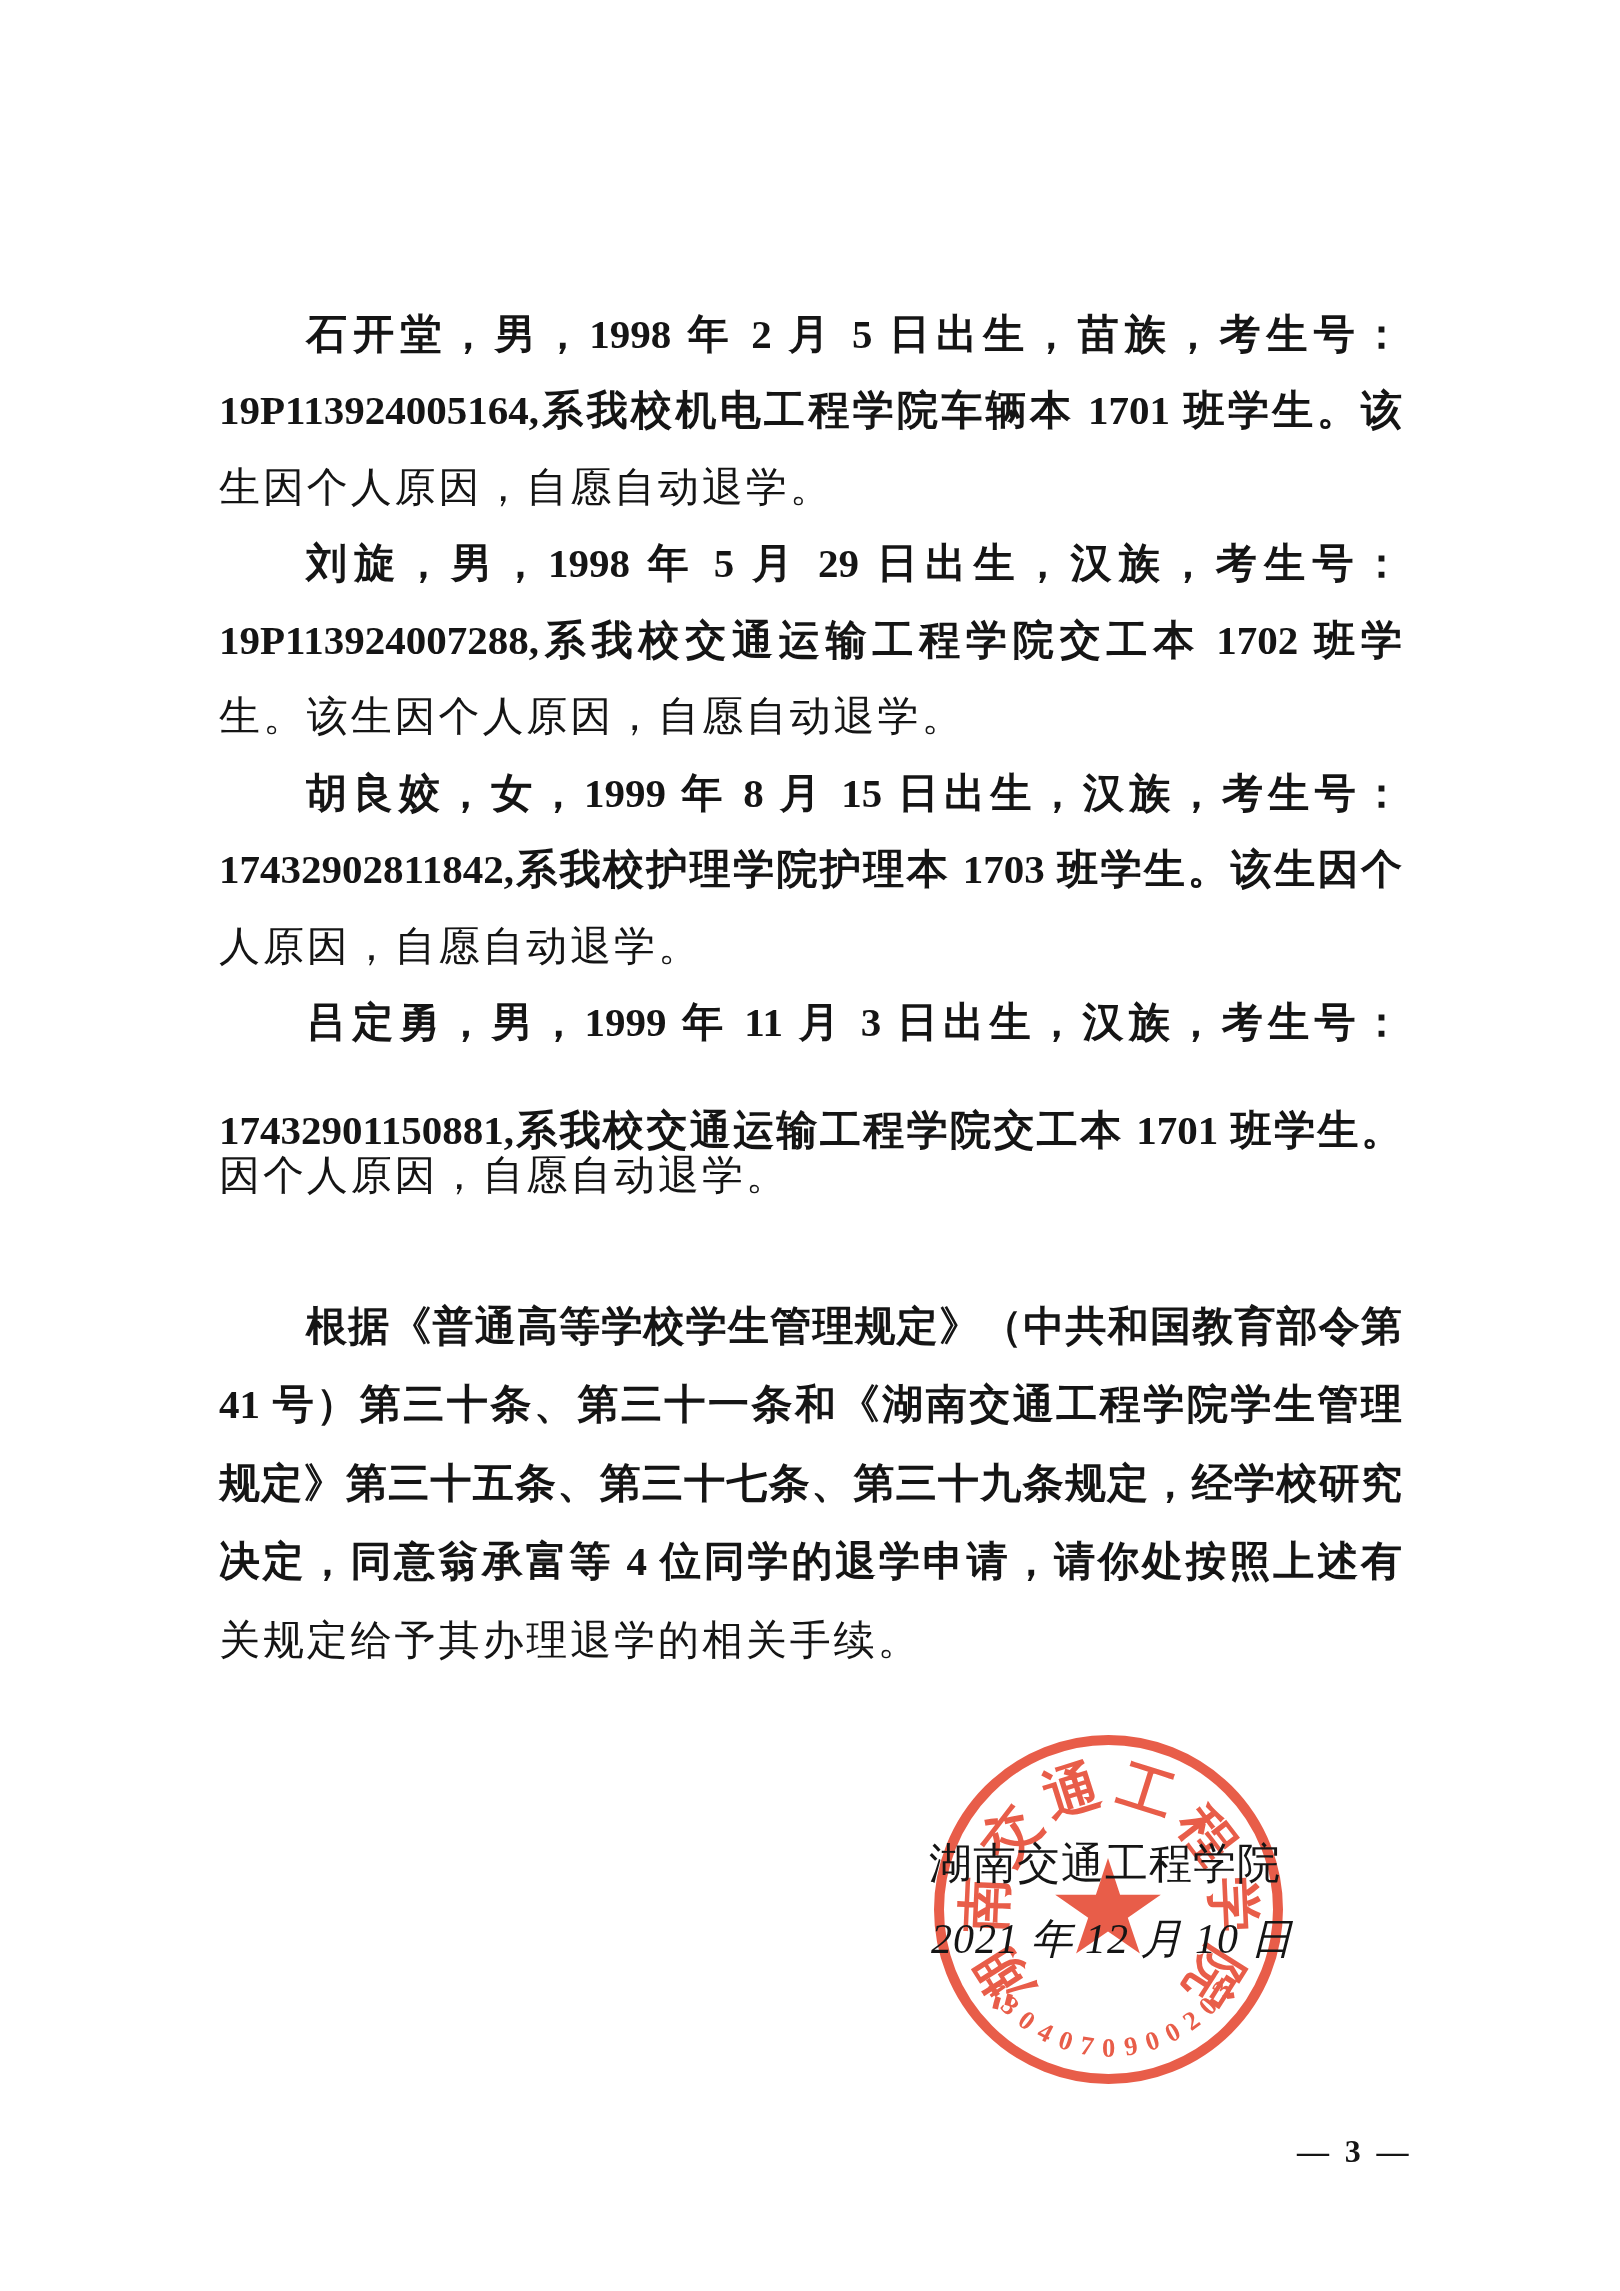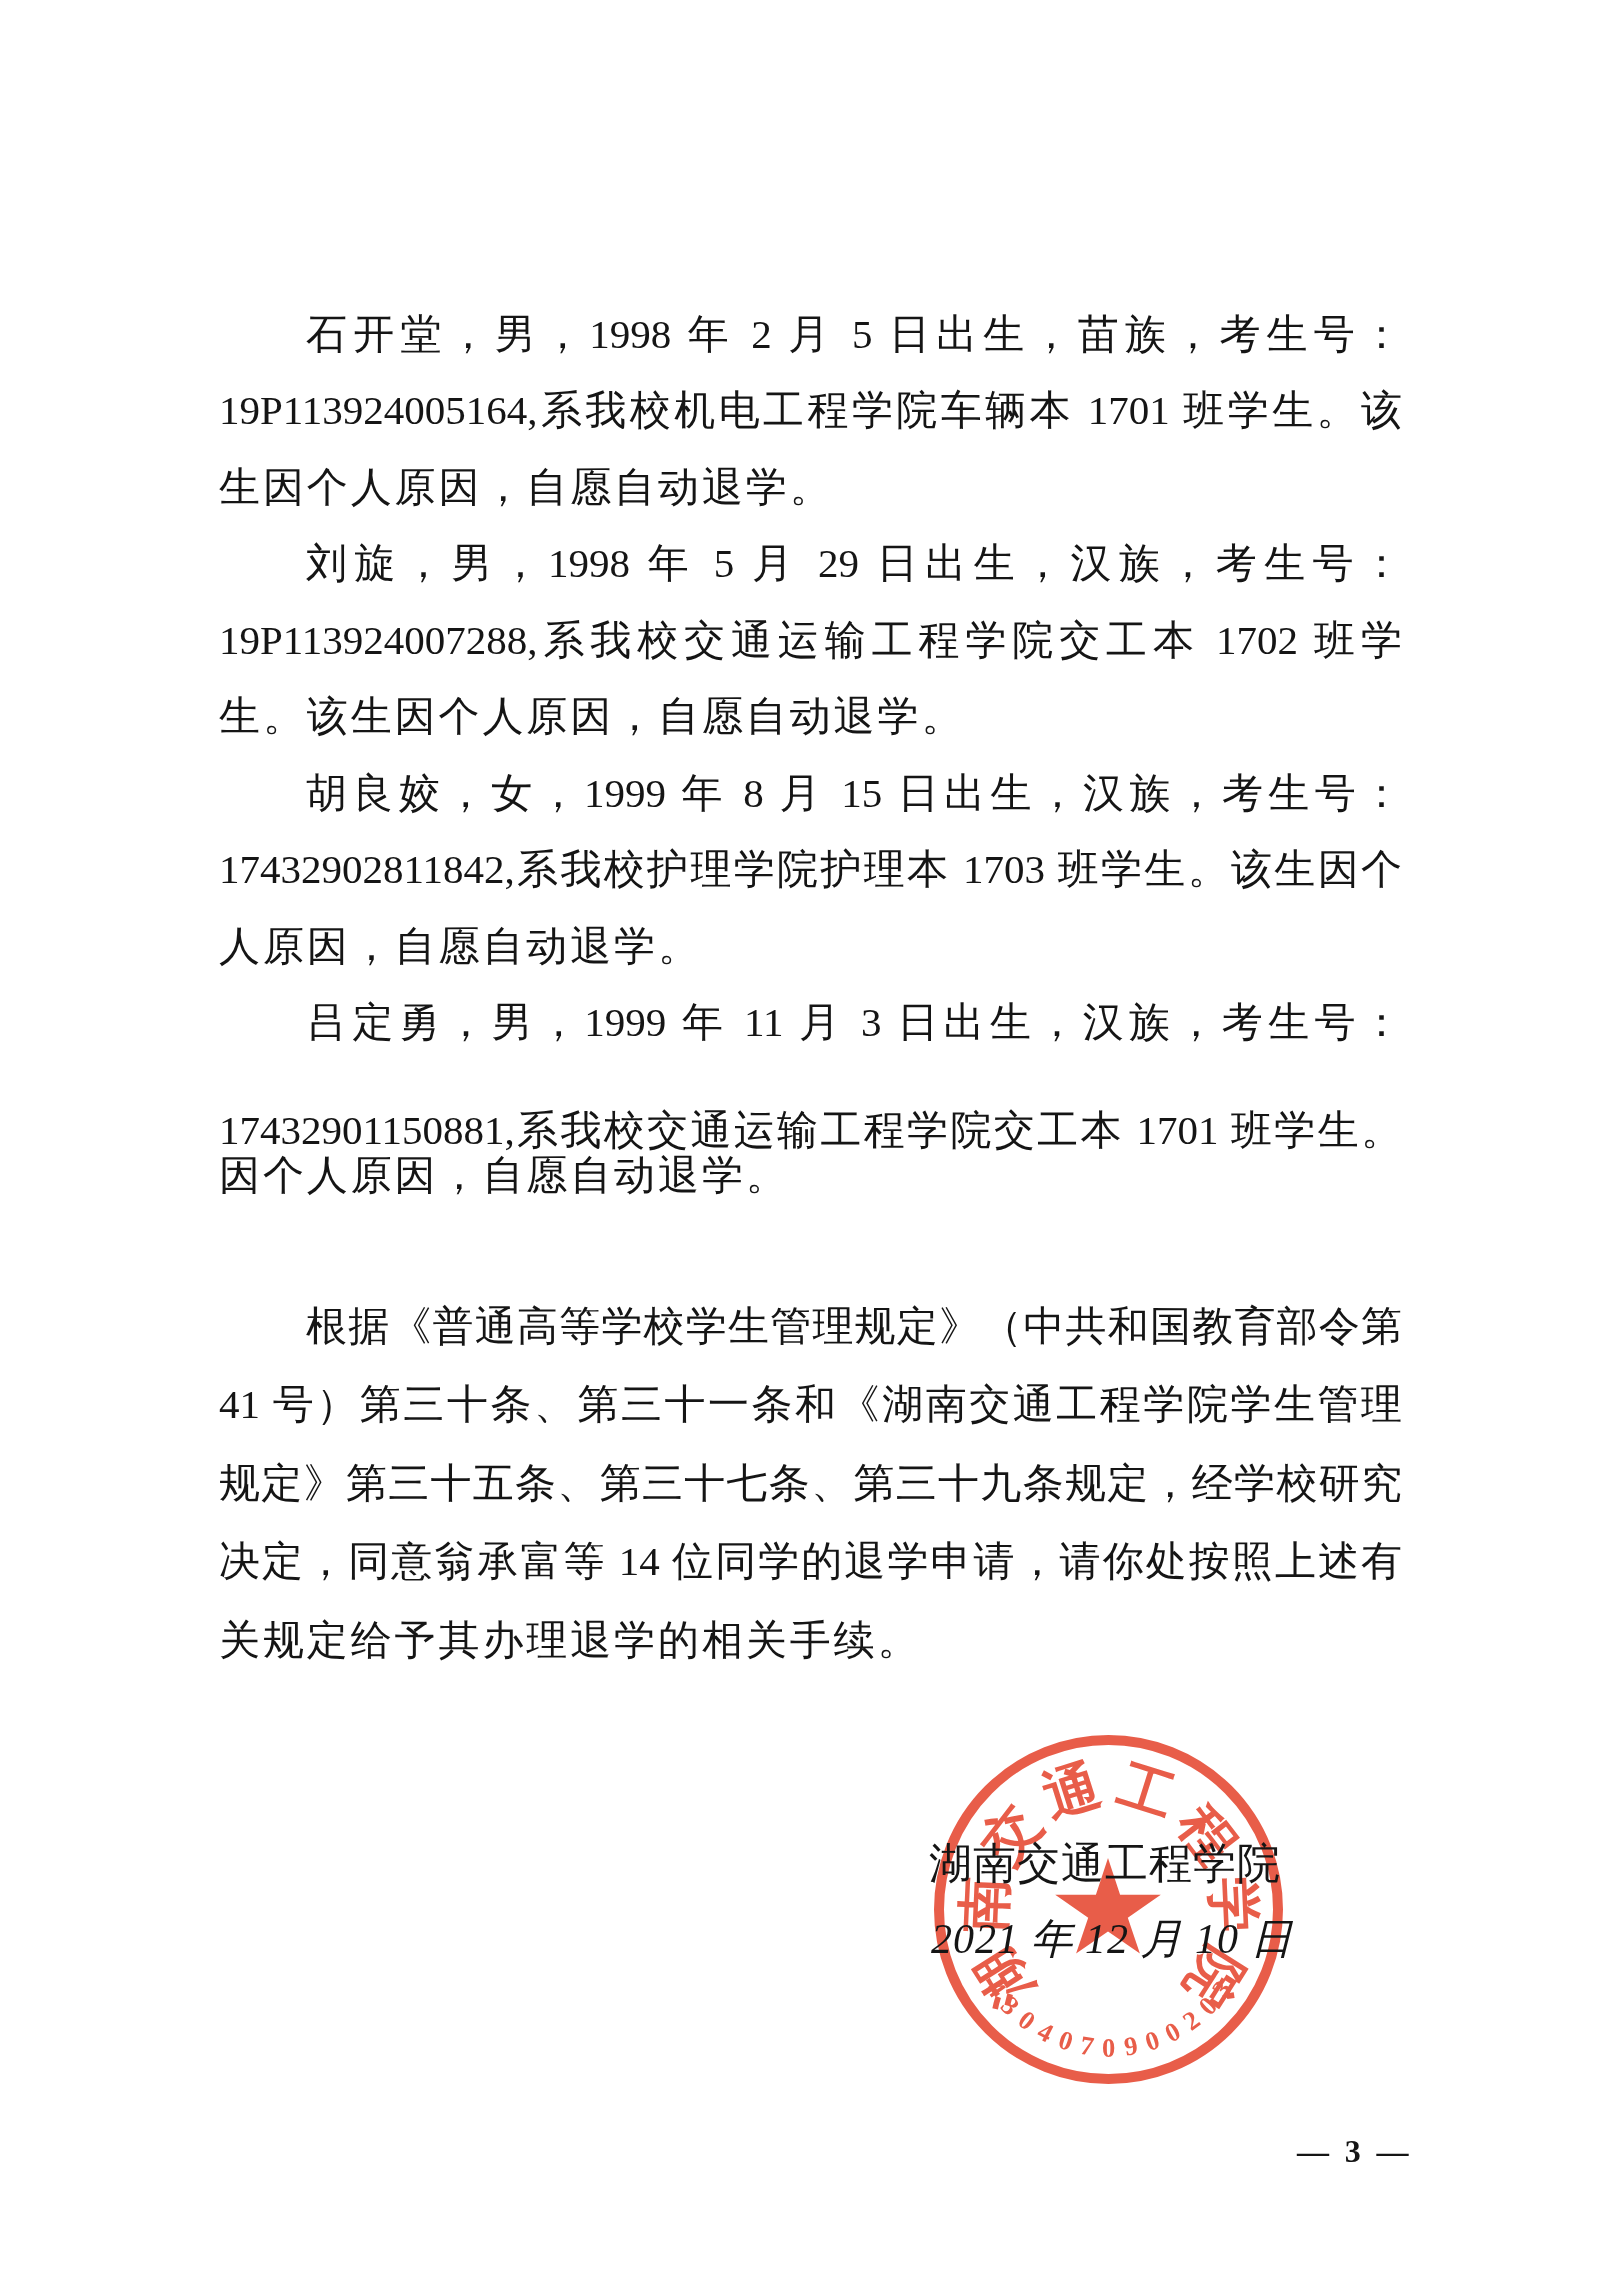--- a/index.html
+++ b/index.html
@@ -23,20 +23,21 @@
     line-height:45px;
     letter-spacing:2.9px;
     white-space:nowrap;
     color:#151515;
   }
   .line.j{
     white-space:normal;
     text-align:justify;
     text-align-last:justify;
     letter-spacing:0;
+    font-weight:bold;
   }
   .line.indent{ padding-left:87px; width:1096px; }
   .sig-org{
     position:absolute;left:929px;top:1835px;
     font-size:43px;letter-spacing:1px;white-space:nowrap;z-index:3;text-align:right;
   }
   .sig-date{
     position:absolute;left:931px;top:1911px;
     font-size:42px;letter-spacing:1px;white-space:nowrap;z-index:3;font-style:italic;
   }
@@ -96,21 +97,21 @@
   <div class="line j" style="top:535px">17432902811842,系我校护理学院护理本 1703 班学生。该生因个</div>
   <div class="line" style="top:612px">人原因，自愿自动退学。</div>
 
   <div class="line j indent" style="top:688px">吕定勇，男，1999 年 11 月 3 日出生，汉族，考生号：</div>
   <div class="line j" style="top:796px">17432901150881,系我校交通运输工程学院交工本 1701 班学生。</div>
   <div class="line" style="top:841px">因个人原因，自愿自动退学。</div>
 
   <div class="line j indent" style="top:992px">根据《普通高等学校学生管理规定》（中共和国教育部令第</div>
   <div class="line j" style="top:1070px">41 号）第三十条、第三十一条和《湖南交通工程学院学生管理</div>
   <div class="line j" style="top:1149px">规定》第三十五条、第三十七条、第三十九条规定，经学校研究</div>
-  <div class="line j" style="top:1227px">决定，同意翁承富等 14 位同学的退学申请，请你处按照上述有</div>
+  <div class="line j" style="top:1227px">决定，同意翁承富等 4 位同学的退学申请，请你处按照上述有</div>
   <div class="line" style="top:1306px">关规定给予其办理退学的相关手续。</div>
 </div>
 
 <div class="seal">
   <div class="seal-ring"></div>
   <div class="seal-star"></div>
   <div>
       <span class="seal-char" style="transform: translate(-50%, -50%) rotate(-122.5deg) translateY(-124px);">湖</span>
       <span class="seal-char" style="transform: translate(-50%, -50%) rotate(-87.5deg) translateY(-124px);">南</span>
       <span class="seal-char" style="transform: translate(-50%, -50%) rotate(-52.5deg) translateY(-124px);">交</span>

